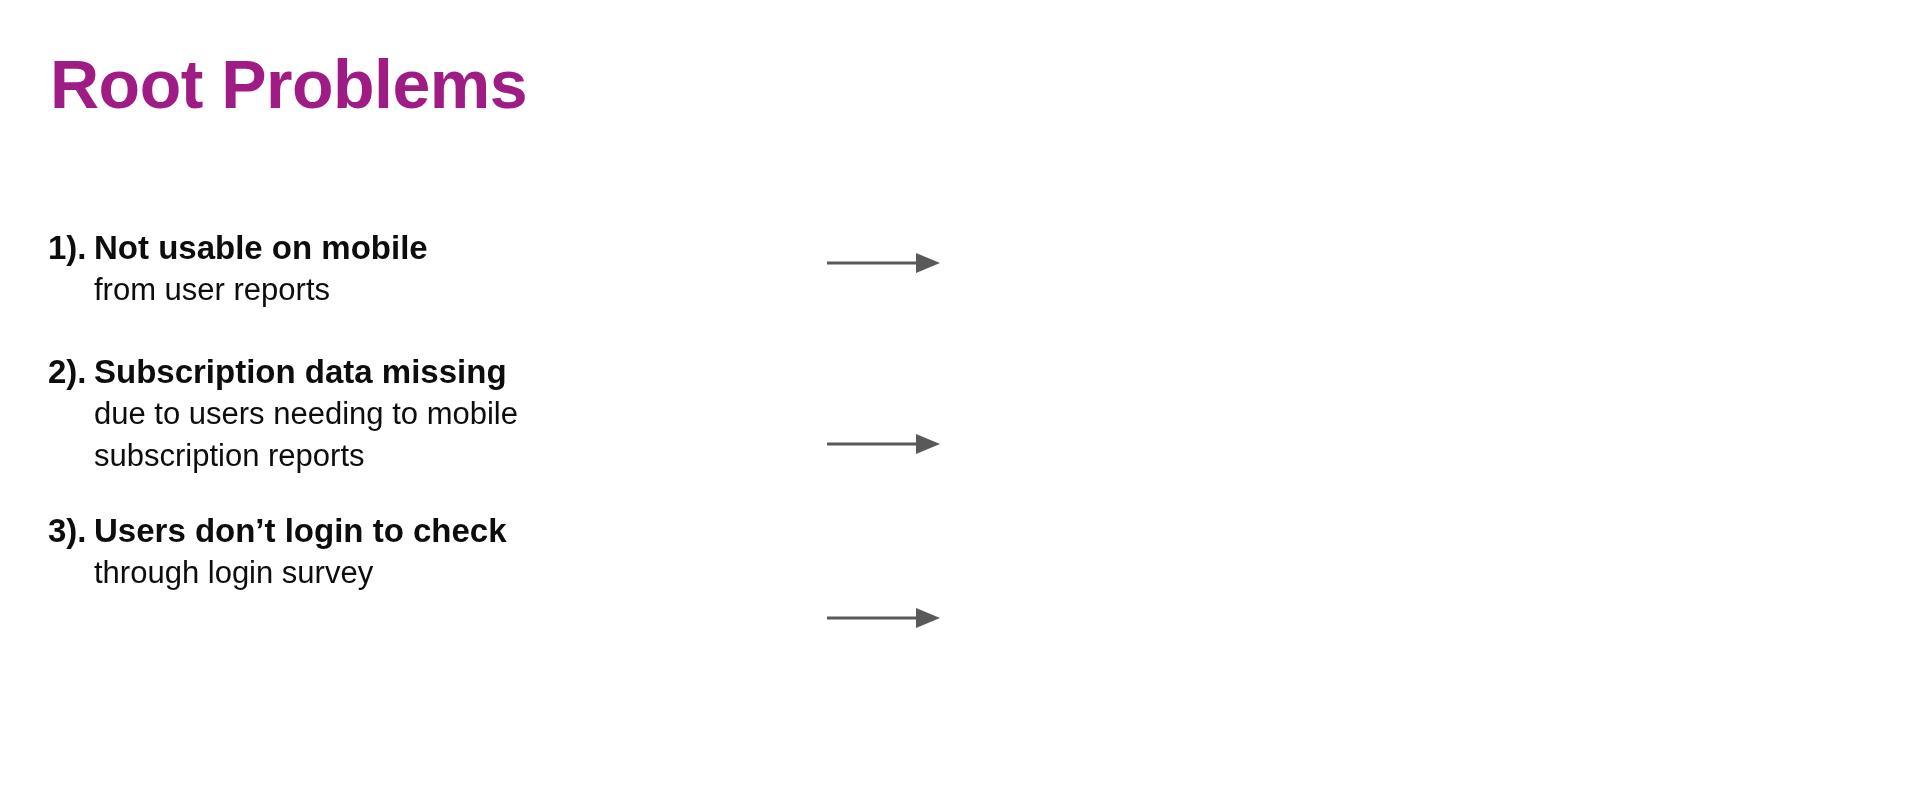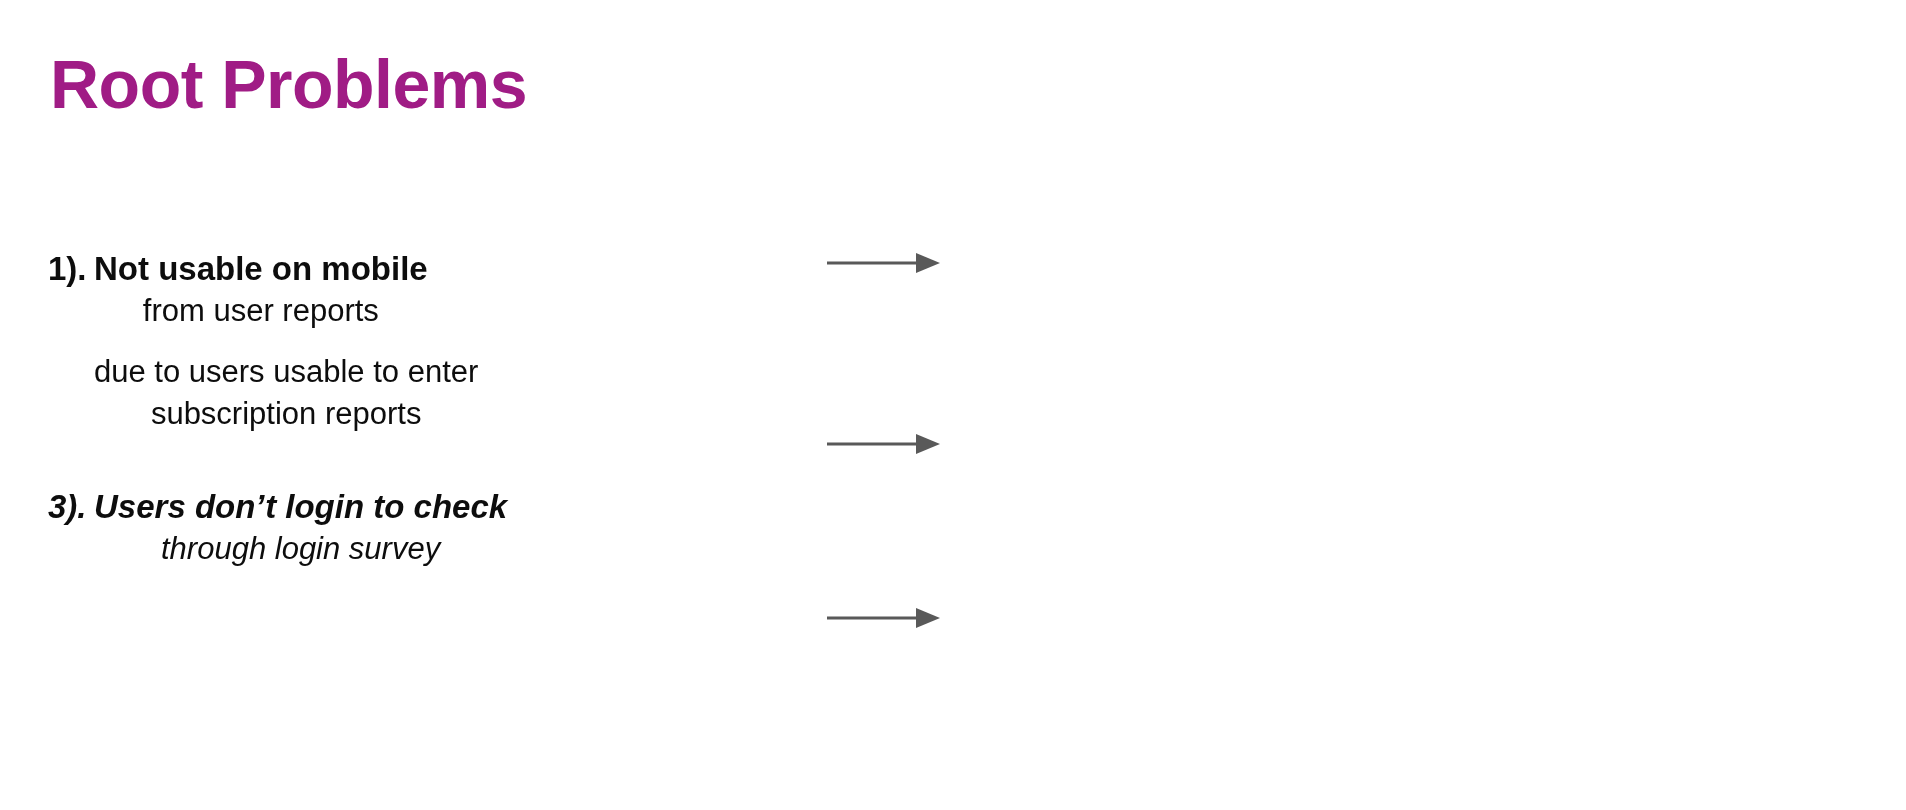--- a/index.html
+++ b/index.html
@@ -64,26 +64,26 @@
   .item-title {
     font-weight: 700;
   }
   .item-sub {
     display: block;
     font-size: 31px;
     font-weight: 400;
     line-height: 42px;
     padding-left: 46px;
   }
-  .item-sub-line { display: block; text-align: center; }
+  .item-sub-line { display: block; }
 
   
-  .p1 { left: 48px; top: 248px; }
+  .p1 { left: 48px; top: 227px; }
   .p2 { left: 48px; top: 351px; }
-  .p3 { left: 48px; top: 486px; font-style: italic; }
+  .p3 { left: 48px; top: 510px; }
 
   
   .arrow {
     position: absolute;
     left: 826px;
     width: 116px;
     height: 24px;
     overflow: visible;
   }
   .arrow-1 { top: 251px; }
@@ -103,22 +103,25 @@
     <div class="item p1">
       <span class="item-head">
         <span class="item-num">1).</span><span class="item-title">Not usable on mobile</span>
       </span>
       <span class="item-sub">
         <span class="item-sub-line">from user reports</span>
       </span>
     </div>
 
     <div class="item p2">
+      <span class="item-head">
+        <span class="item-num">2).</span><span class="item-title">Subscription data missing</span>
+      </span>
       <span class="item-sub">
-        <span class="item-sub-line">due to users usable to enter</span>
+        <span class="item-sub-line">due to users needing to mobile</span>
         <span class="item-sub-line">subscription reports</span>
       </span>
     </div>
 
     <div class="item p3">
       <span class="item-head">
         <span class="item-num">3).</span><span class="item-title">Users don’t login to check</span>
       </span>
       <span class="item-sub">
         <span class="item-sub-line">through login survey</span>

